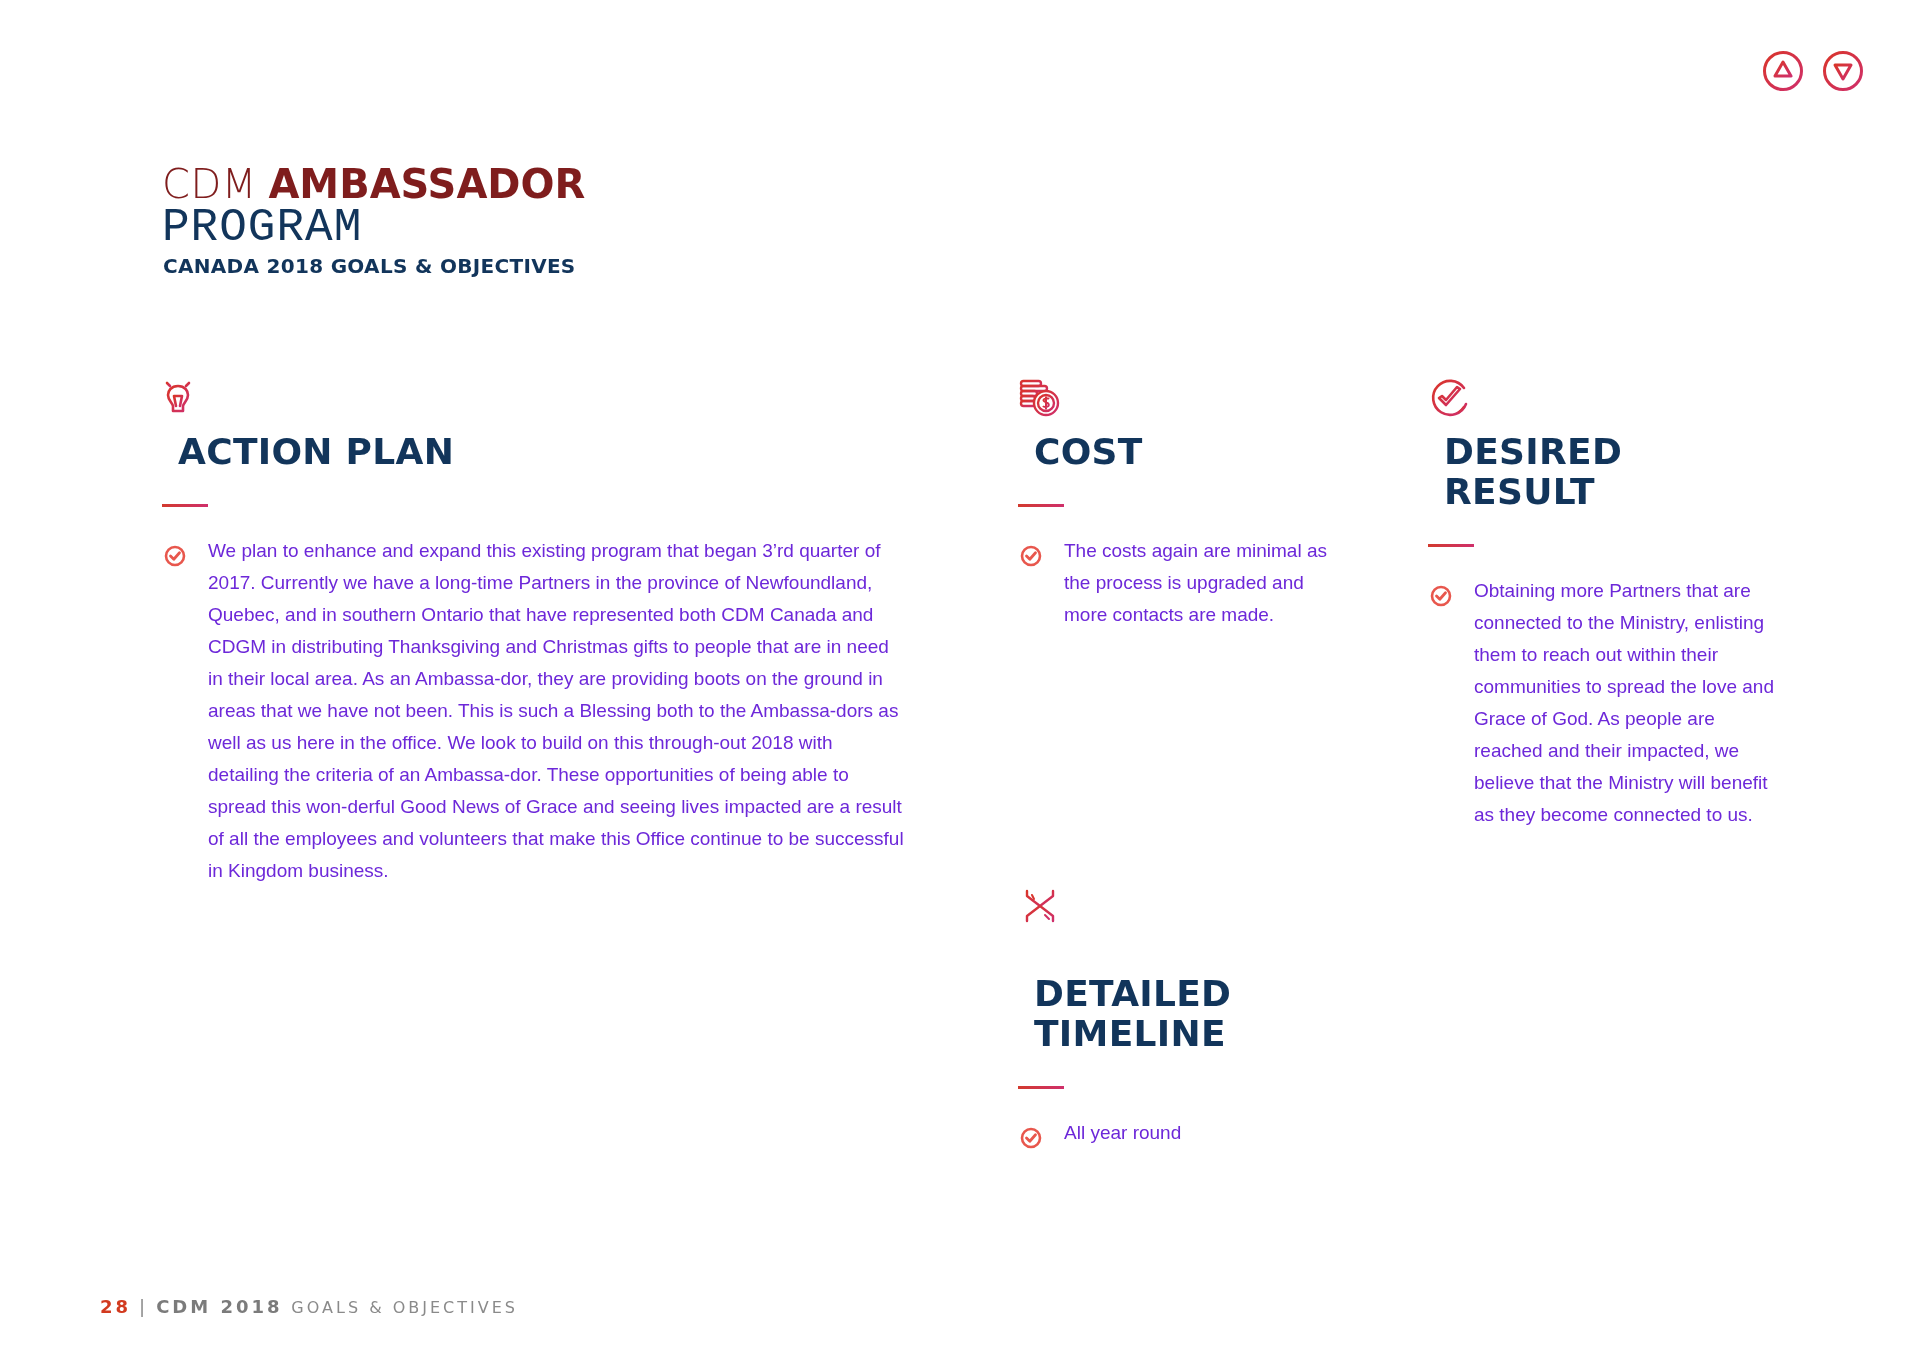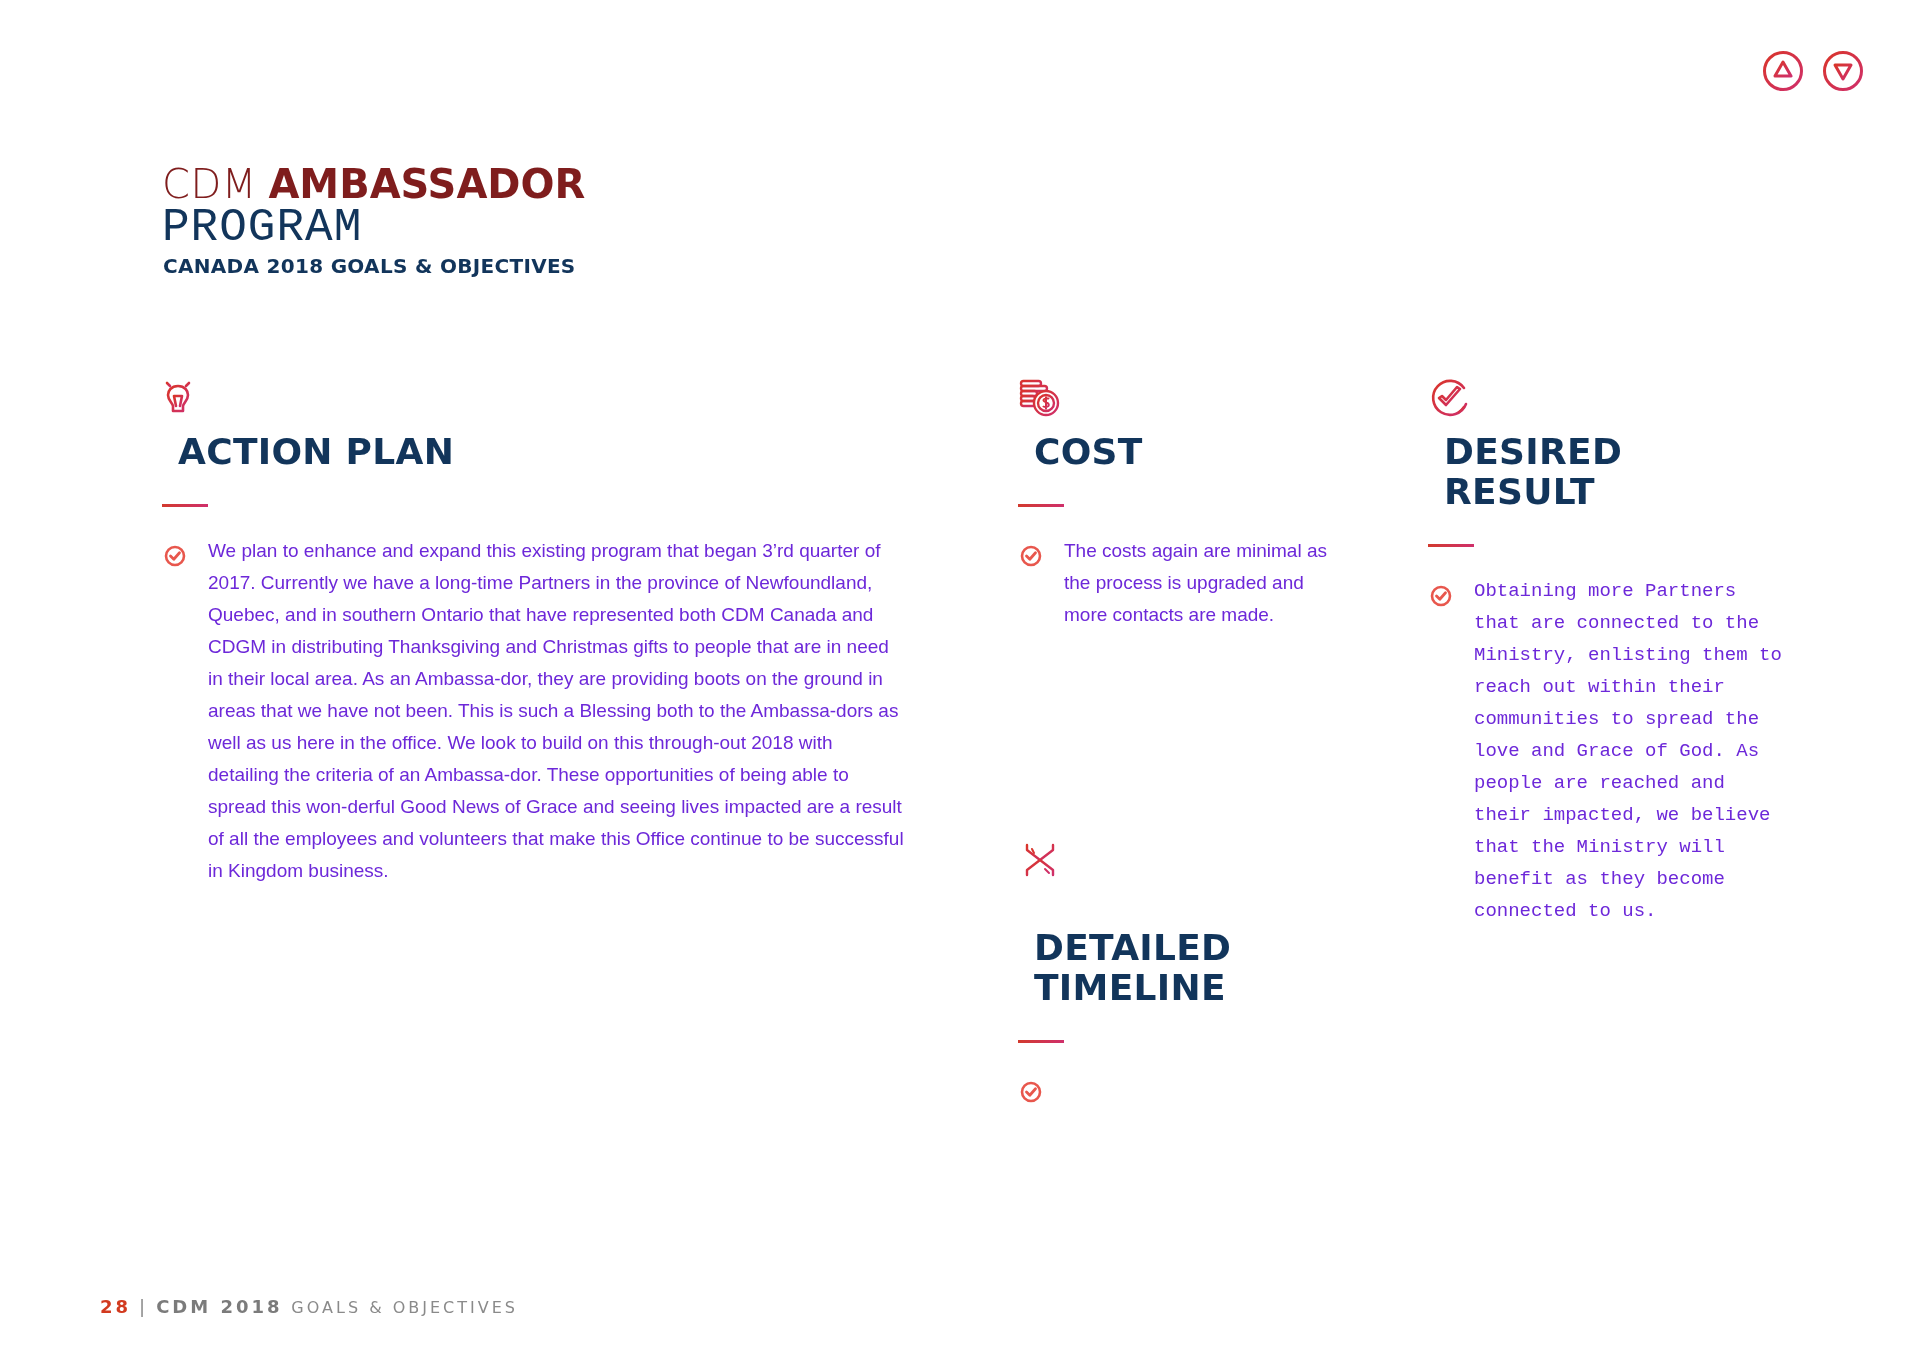--- a/index.html
+++ b/index.html
@@ -98,21 +98,21 @@
   <div class="rule" style="margin-top:32px;"></div>
   <div class="bullet" style="margin-top:28px;">
     <svg class="check" viewBox="0 0 22 22">
       <circle cx="11" cy="11" r="9" fill="none" stroke="#e8574d" stroke-width="2.6"></circle>
       <polyline points="6.5,11 9.8,14.2 15.5,7.8" fill="none" stroke="#e8574d" stroke-width="2.8" stroke-linecap="round" stroke-linejoin="round"></polyline>
     </svg>
     <span style="display:block; width:270px;">The costs again are minimal as the process is upgraded and more contacts are made.</span>
   </div>
 </div>
 
-<div class="col" style="left:1018px; top:834px; width:330px;">
+<div class="col" style="left:1018px; top:880px; width:330px;">
   <svg class="icon" viewBox="0 0 44 44" style="width:44px;height:52px;">
     <g fill="none" stroke="url(#grad)" stroke-width="2.4" stroke-linecap="round" stroke-linejoin="round">
       <line x1="3" y1="3" x2="41" y2="3"></line>
       <line x1="6" y1="7" x2="38" y2="7"></line>
       <line x1="3" y1="41" x2="41" y2="41"></line>
       <line x1="6" y1="37" x2="38" y2="37"></line>
       <path d="M9 7 L9 12 L22 22 L35 12 L35 7"></path>
       <path d="M9 37 L9 32 L22 22 L35 32 L35 37"></path>
       <path d="M14 11 L16 15 M27 31 L31 35" stroke-width="2"></path>
     </g>
@@ -120,38 +120,39 @@
   <h2 style="margin-top:42px;">
     <span style="display:block;">DETAILED</span>
     <span style="display:block;">TIMELINE</span>
   </h2>
   <div class="rule" style="margin-top:32px;"></div>
   <div class="bullet" style="margin-top:28px;">
     <svg class="check" viewBox="0 0 22 22">
       <circle cx="11" cy="11" r="9" fill="none" stroke="#e8574d" stroke-width="2.6"></circle>
       <polyline points="6.5,11 9.8,14.2 15.5,7.8" fill="none" stroke="#e8574d" stroke-width="2.8" stroke-linecap="round" stroke-linejoin="round"></polyline>
     </svg>
+    <span style="display:block; width:270px;">All year round</span>
   </div>
 </div>
 
 <div class="col" style="left:1428px; top:376px; width:360px;">
   <svg class="icon" viewBox="0 0 44 44">
     <g fill="none" stroke="url(#grad)" stroke-width="2.6" stroke-linecap="round" stroke-linejoin="round">
       <path d="M38 28 A17 17 0 1 1 36 12"></path>
       <path d="M36 31 A17 17 0 0 1 31 36"></path>
       <path d="M11 22 L18 29 L32 13 L29 11 L18 24 L14 20 Z"></path>
     </g>
   </svg>
   <h2 style="margin-top:12px;">DESIRED RESULT</h2>
   <div class="rule" style="margin-top:32px;"></div>
   <div class="bullet" style="margin-top:28px;">
     <svg class="check" viewBox="0 0 22 22">
       <circle cx="11" cy="11" r="9" fill="none" stroke="#e8574d" stroke-width="2.6"></circle>
       <polyline points="6.5,11 9.8,14.2 15.5,7.8" fill="none" stroke="#e8574d" stroke-width="2.8" stroke-linecap="round" stroke-linejoin="round"></polyline>
     </svg>
-    <span style="display:block; width:310px;font-family:Liberation Mono, monospace;">Obtaining more Partners that are connected to the Ministry, enlisting them to reach out within their communities to spread the love and Grace of God. As people are reached and their impacted, we believe that the Ministry will benefit as they become connected to us.</span>
+    <span style="display:block; width:310px;">Obtaining more Partners that are connected to the Ministry, enlisting them to reach out within their communities to spread the love and Grace of God. As people are reached and their impacted, we believe that the Ministry will benefit as they become connected to us.</span>
   </div>
 </div>
 
 <div class="footer">
   <span class="pg">28</span><span class="sep">|</span><span class="strong">CDM 2018</span>
   <span class="light">GOALS &amp; OBJECTIVES</span>
 </div>
 
 </body></html>

